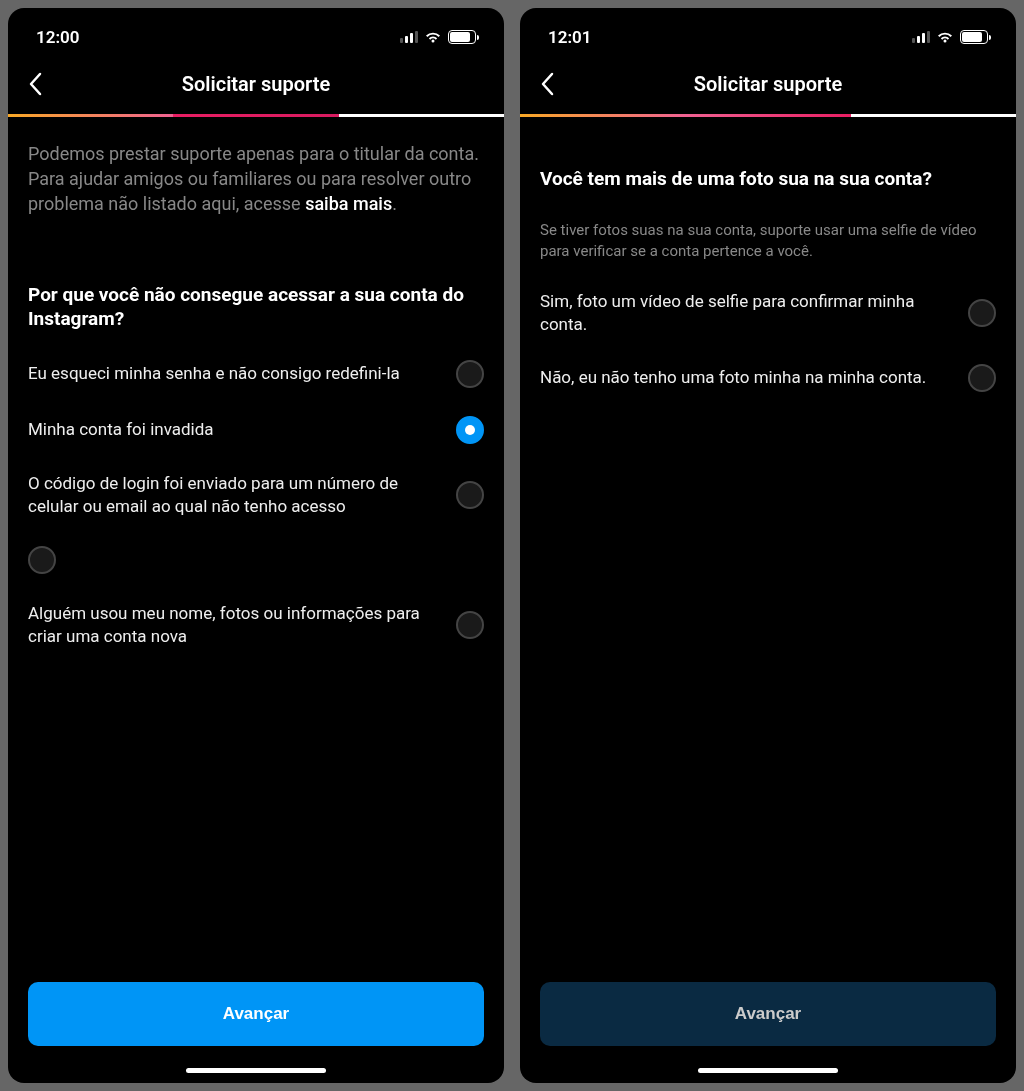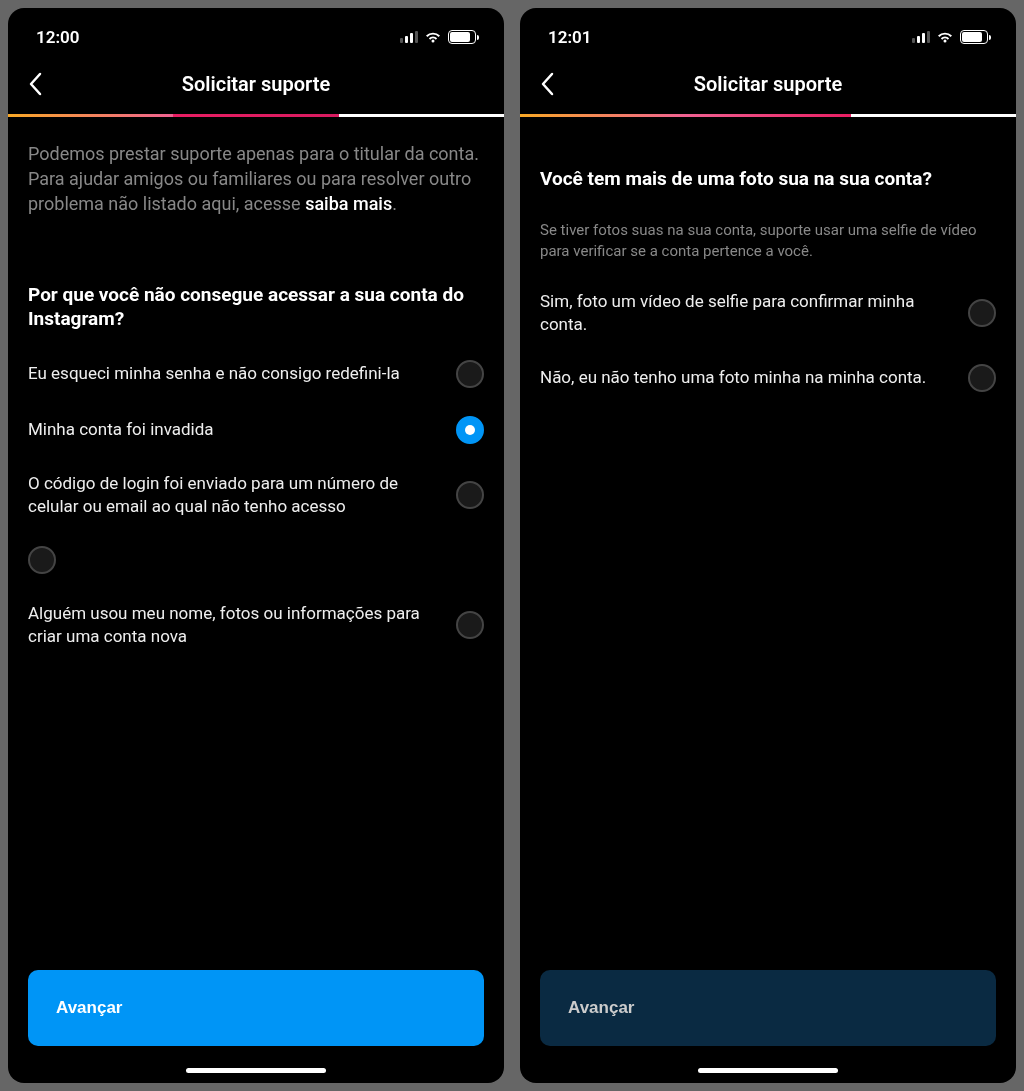--- a/index.html
+++ b/index.html
@@ -193,27 +193,27 @@
       width: 10px;
       height: 10px;
       border-radius: 50%;
       background: #fff;
     }
     .footer {
       padding: 12px 20px 14px;
     }
     .primary-btn {
       width: 100%;
-      padding: 28px;
+      padding: 22px;
       border-radius: 10px;
       border: none;
       font-size: 17px;
       font-weight: 600;
       cursor: pointer;
-      text-align: left;
+      text-align: center;
     }
     .btn-active {
       background: #0095f6;
       color: #fff;
     }
     .btn-inactive {
       background: #0a2a42;
       color: #ccc;
     }
     .home-indicator {

